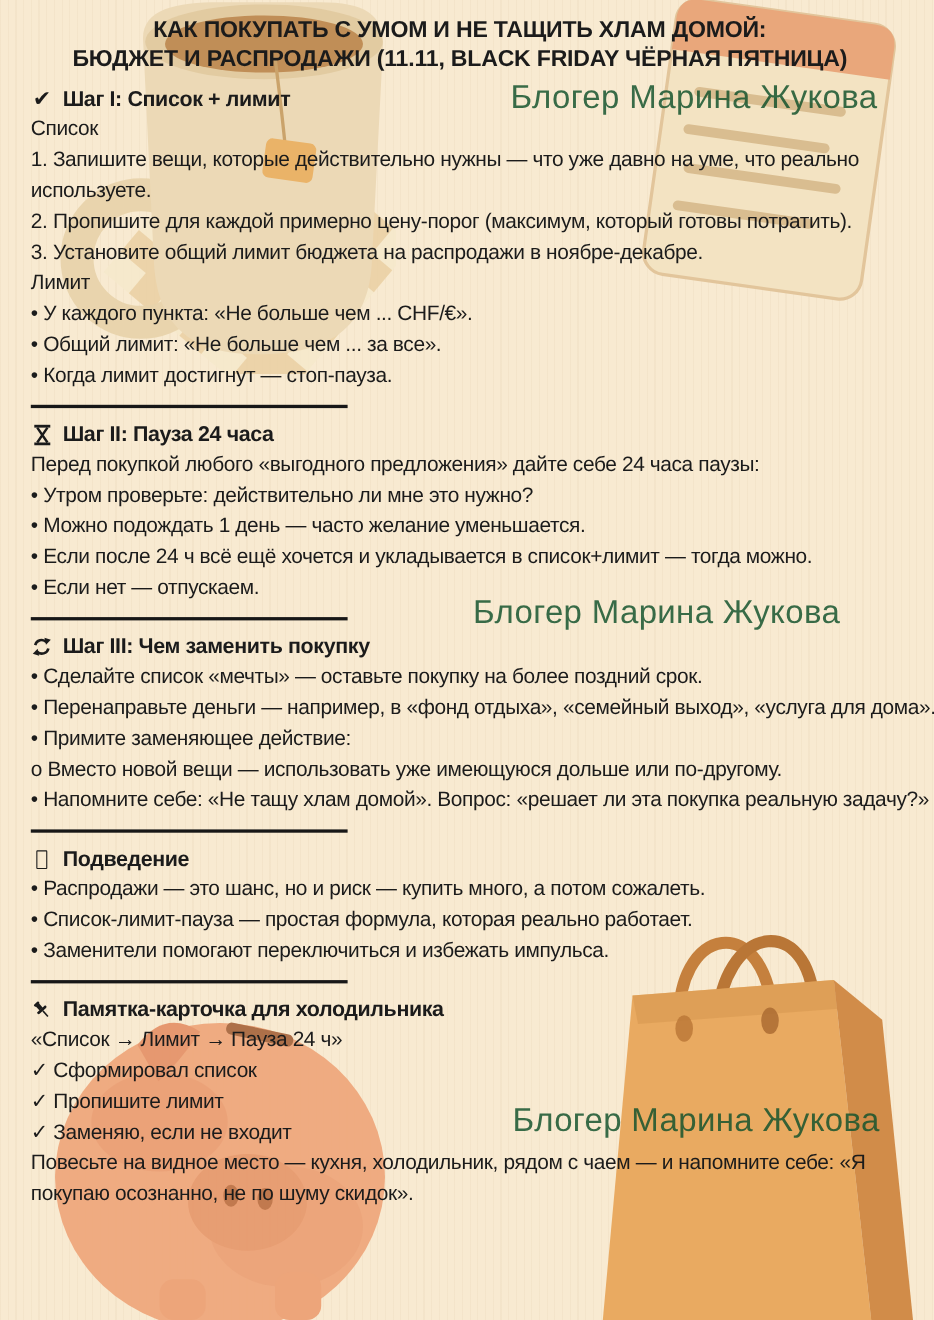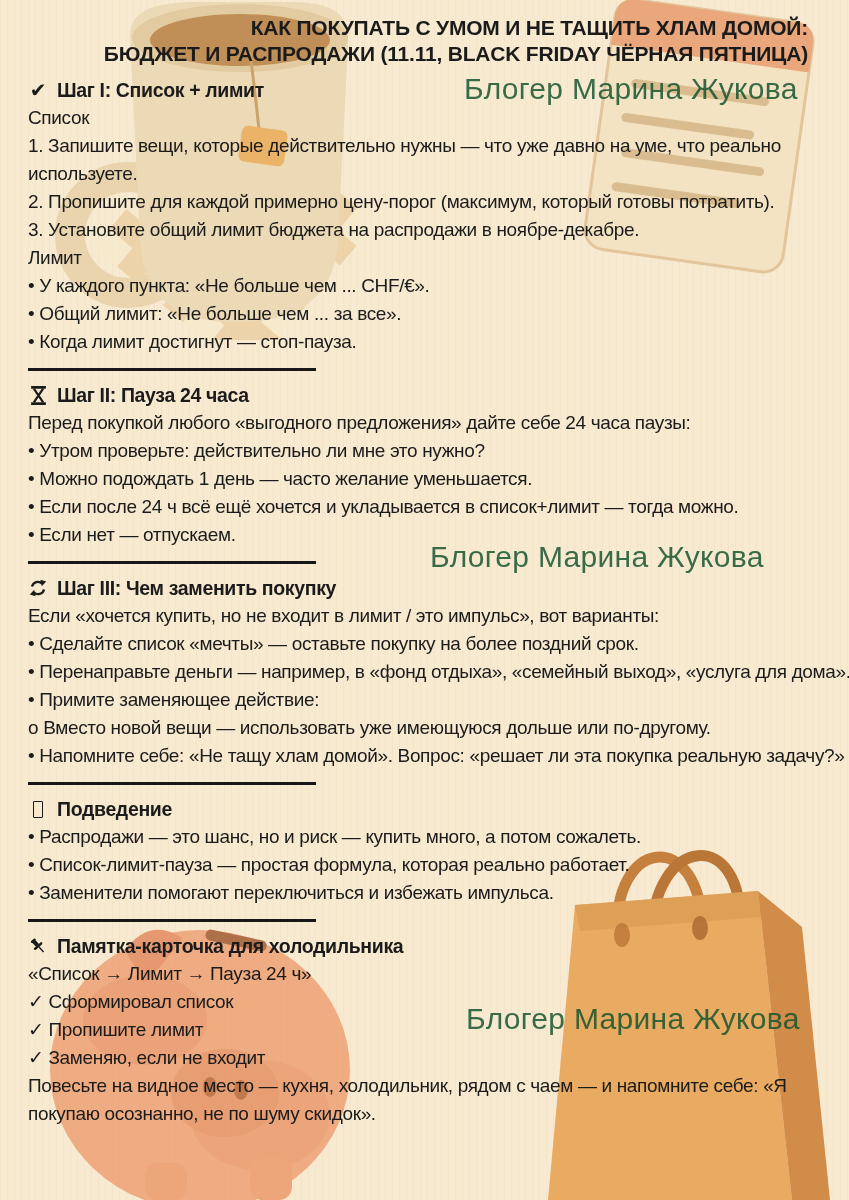--- a/index.html
+++ b/index.html
@@ -18,21 +18,21 @@
   .illus{position:absolute;z-index:0;}
   .watermark{
     position:absolute;z-index:1;
     font-size:30px;font-weight:400;color:#14532d;opacity:.84;
     white-space:nowrap;letter-spacing:.3px;
   }
   .content{
     position:absolute;z-index:2;left:28px;top:0;width:800px;
   }
   .title{
-    text-align:right;font-weight:700;font-size:21px;line-height:26px;
+    text-align:center;font-weight:700;font-size:21px;line-height:26px;
     padding-top:15px;margin-bottom:9px;letter-spacing:-.2px;width:780px;
   }
   .ln{
     font-weight:400;font-size:19px;line-height:28px;
     letter-spacing:-.35px;white-space:nowrap;
   }
   .ln.wrap{white-space:normal;max-width:798px;}
   .hd{
     display:flex;align-items:center;gap:9px;
     font-weight:700;font-size:19.5px;line-height:28px;letter-spacing:-.35px;
@@ -159,21 +159,20 @@
       <span class="ic">
         <svg width="18" height="18" viewBox="0 0 18 18">
           <path d="M3 7.5A6 6 0 0 1 13.2 4.7" fill="none" stroke="#1b1b1b" stroke-width="2.3"></path>
           <polygon points="11.4,0.8 17.2,2.6 12.8,7.2" fill="#1b1b1b"></polygon>
           <path d="M15 10.5A6 6 0 0 1 4.8 13.3" fill="none" stroke="#1b1b1b" stroke-width="2.3"></path>
           <polygon points="6.6,17.2 0.8,15.4 5.2,10.8" fill="#1b1b1b"></polygon>
         </svg>
       </span>
       <span>Шаг III: Чем заменить покупку</span>
     </div>
-    <div class="ln">Если «хочется купить, но не входит в лимит / это импульс», вот варианты:</div>
     <div class="ln">• Сделайте список «мечты» — оставьте покупку на более поздний срок.</div>
     <div class="ln">• Перенаправьте деньги — например, в «фонд отдыха», «семейный выход», «услуга для дома».</div>
     <div class="ln">• Примите заменяющее действие:</div>
     <div class="ln">о Вместо новой вещи — использовать уже имеющуюся дольше или по-другому.</div>
     <div class="ln">• Напомните себе: «Не тащу хлам домой». Вопрос: «решает ли эта покупка реальную задачу?»</div>
 
     <div class="divider"></div>
 
     <div class="hd">
       <span class="ic">

